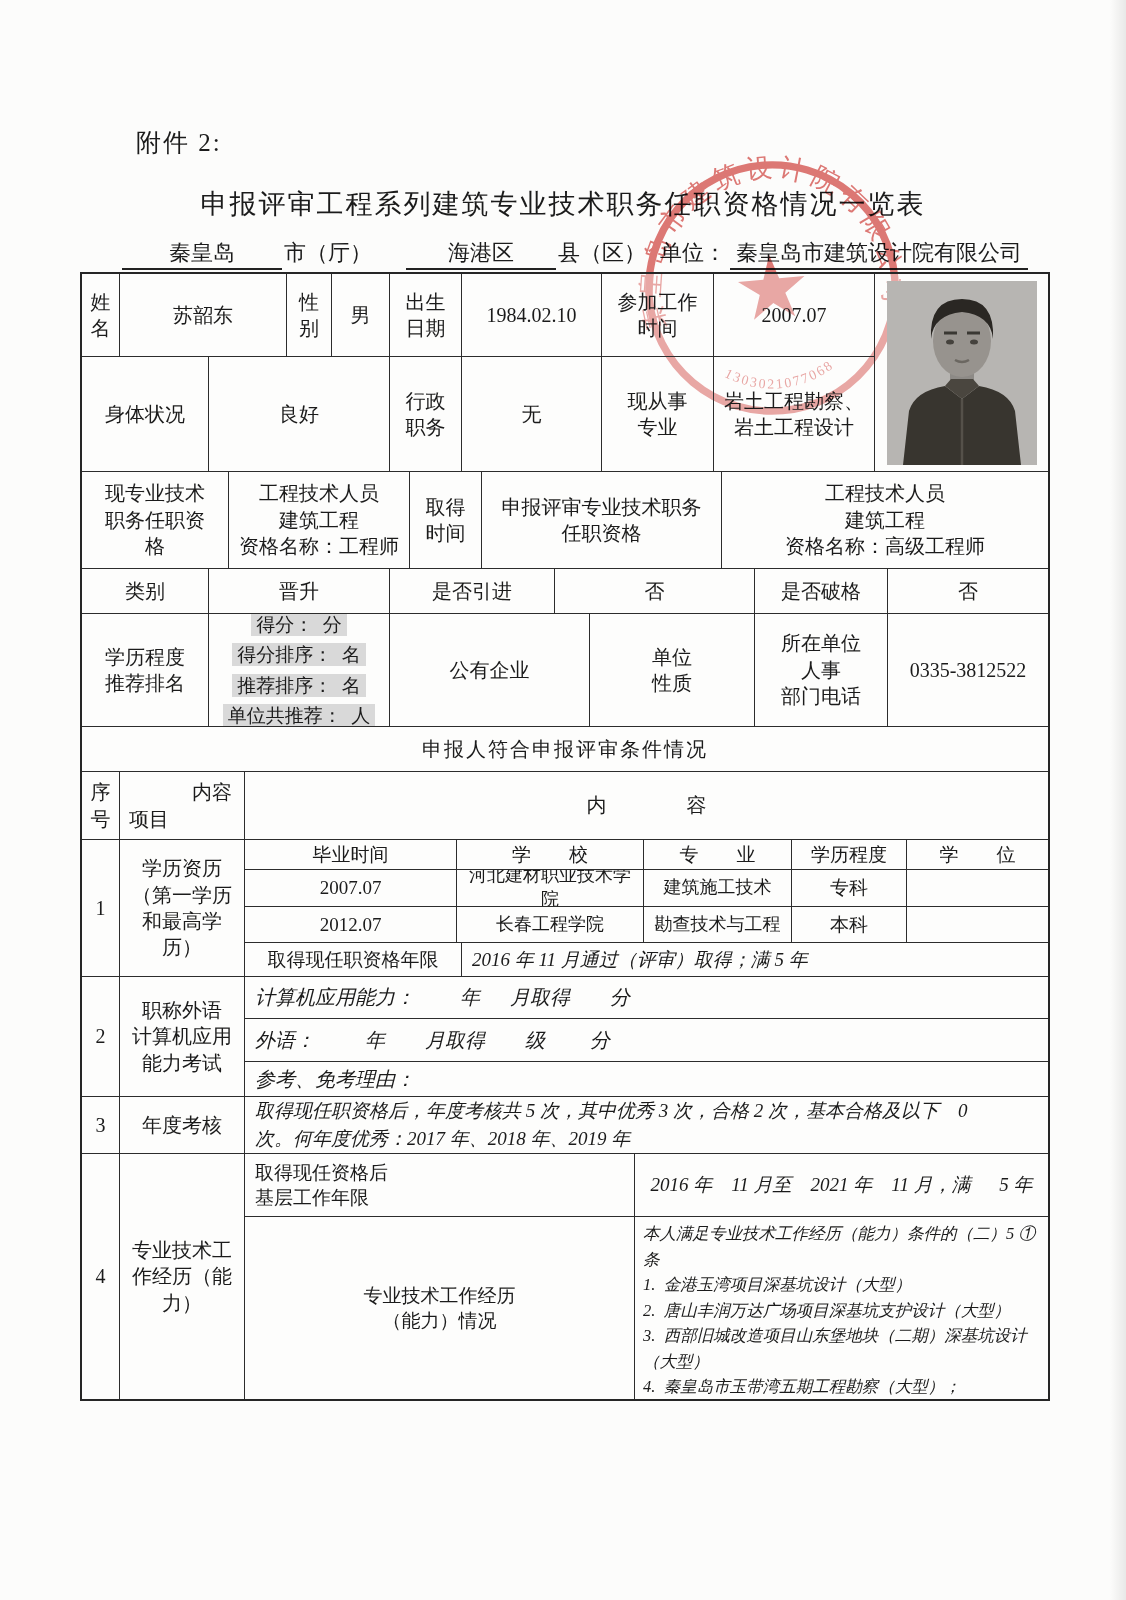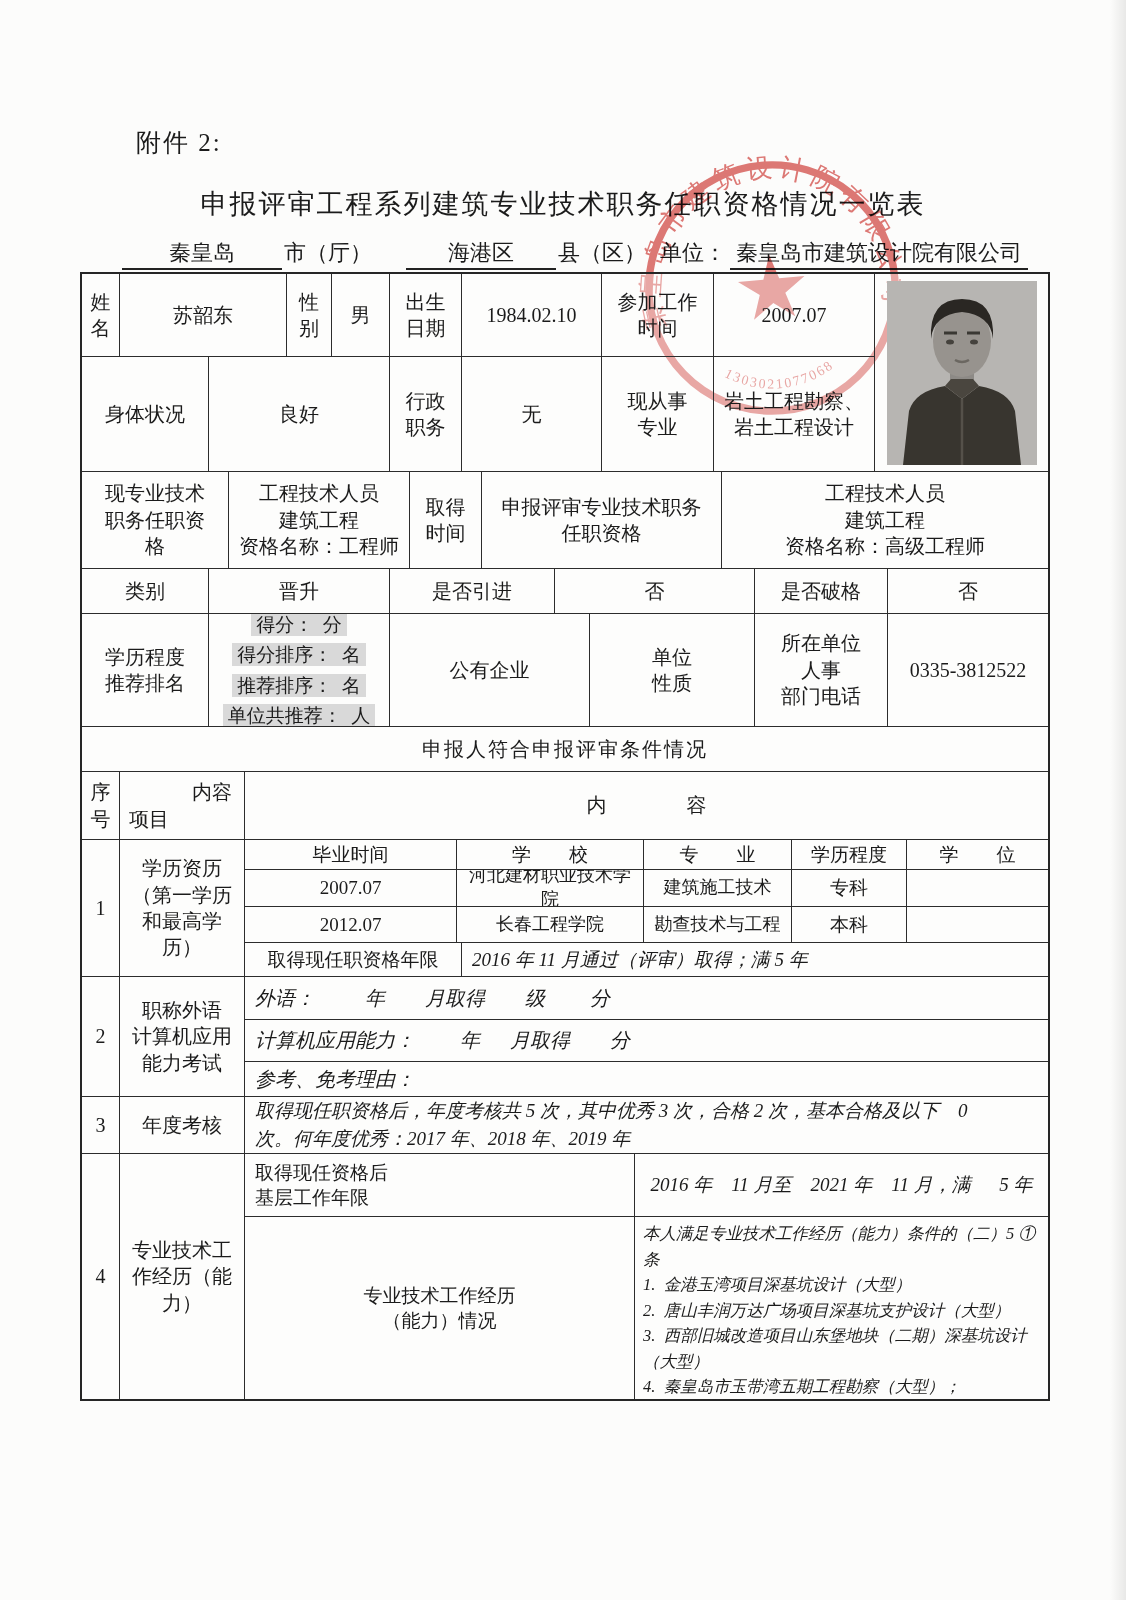--- a/index.html
+++ b/index.html
@@ -213,25 +213,25 @@
         </div>
       </div>
     </div>
 
     <div class="row">
       <div class="c" style="width:38px">2</div>
       <div class="c pre" style="width:125px">职称外语
 计算机应用
 能力考试</div>
       <div style="flex:1">
+        <div class="row" style="height:42px">
+          <div class="c nr left pw" style="flex:1">计算机应用能力：         年      月取得        分</div>
+        </div>
         <div class="row" style="height:43px">
           <div class="c nr left pw" style="flex:1">外语：          年        月取得        级         分</div>
-        </div>
-        <div class="row" style="height:42px">
-          <div class="c nr left pw" style="flex:1">计算机应用能力：         年      月取得        分</div>
         </div>
         <div class="row" style="height:35px">
           <div class="c nr left pw" style="flex:1">参考、免考理由：</div>
         </div>
       </div>
     </div>
 
     <div class="row">
       <div class="c" style="width:38px">3</div>
       <div class="c" style="width:125px">年度考核</div>

